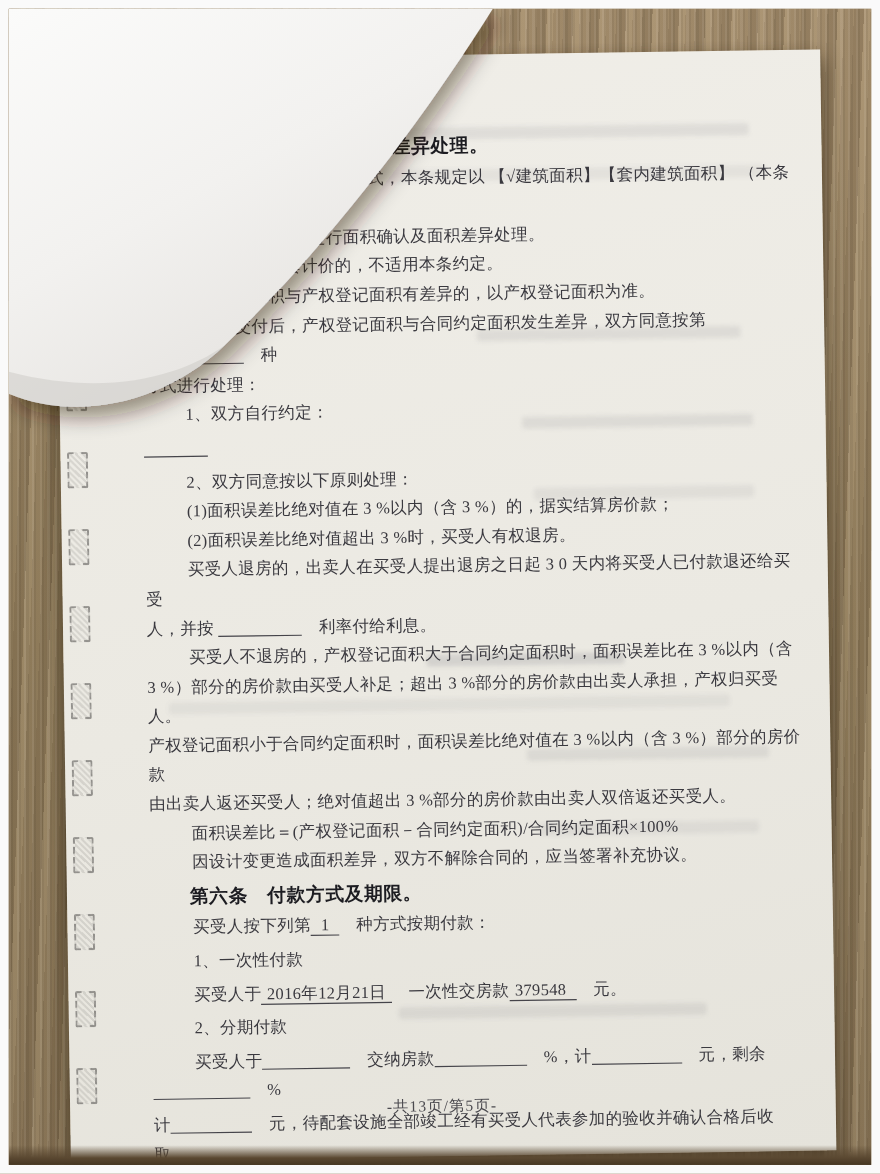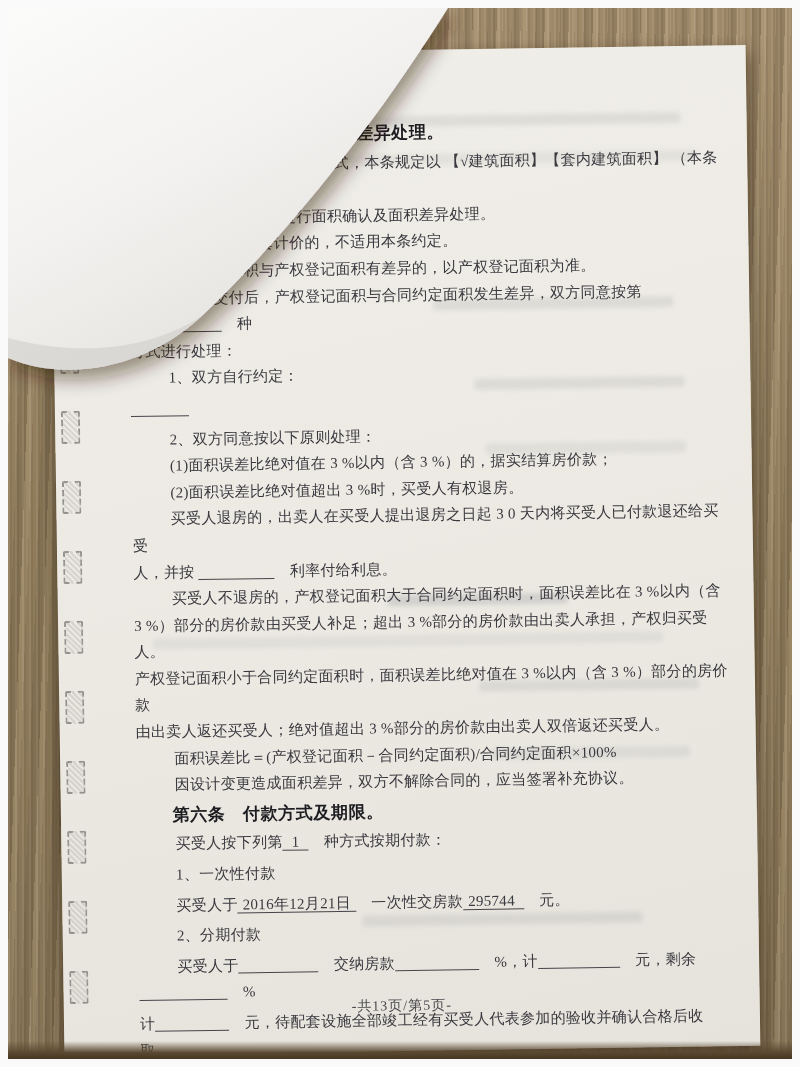--- a/index.html
+++ b/index.html
@@ -114,21 +114,21 @@
         <p class=""><span>人，并按 </span><span class="blank" style="width: 76px;"></span><span>　利率付给利息。</span></p>
         <p class=" ind"><span>买受人不退房的，产权登记面积大于合同约定面积时，面积误差比在 3 %以内（含</span></p>
         <p class=""><span>3 %）部分的房价款由买受人补足；超出 3 %部分的房价款由出卖人承担，产权归买受人。</span></p>
         <p class=""><span>产权登记面积小于合同约定面积时，面积误差比绝对值在 3 %以内（含 3 %）部分的房价款</span></p>
         <p class=""><span>由出卖人返还买受人；绝对值超出 3 %部分的房价款由出卖人双倍返还买受人。</span></p>
         <p class=" ind"><span>面积误差比＝(产权登记面积－合同约定面积)/合同约定面积×100%</span></p>
         <p class=" ind"><span>因设计变更造成面积差异，双方不解除合同的，应当签署补充协议。</span></p>
         <p class="h">第六条　付款方式及期限。</p>
         <p class=" ind"><span>买受人按下列第</span><span class="u"> 1 </span><span>　种方式按期付款：</span></p>
         <p class=" ind sp"><span>1、一次性付款</span></p>
-        <p class=" ind sp"><span>买受人于</span><span class="u">2016年12月21日</span><span>　一次性交房款</span><span class="u">295744 </span><span>　元。</span></p>
+        <p class=" ind sp"><span>买受人于</span><span class="u">2016年12月21日</span><span>　一次性交房款</span><span class="u">379548 </span><span>　元。</span></p>
         <p class=" ind sp"><span>2、分期付款</span></p>
         <p class=" ind sp"><span>买受人于</span><span class="blank" style="width: 80px;"></span><span>　交纳房款</span><span class="blank" style="width: 84px;"></span><span>　%，计</span><span class="blank" style="width: 82px;"></span><span>　元，剩余</span><span class="blank" style="width: 88px;"></span><span>　%</span></p>
         <p class=" sp"><span>计</span><span class="blank" style="width: 74px;"></span><span>　元，待配套设施全部竣工经有买受人代表参加的验收并确认合格后收取。</span></p>
       </div>
 
     <div class="footer">-共13页/第5页-</div>
   </div>
 
   <svg class="curl" width="470" height="400" viewBox="0 0 470 400" aria-hidden="true">
     <defs>

